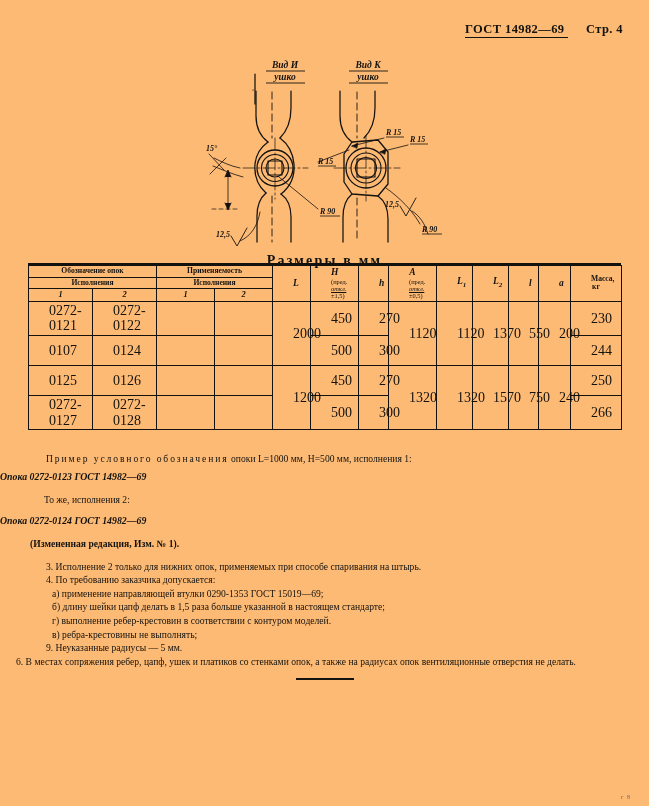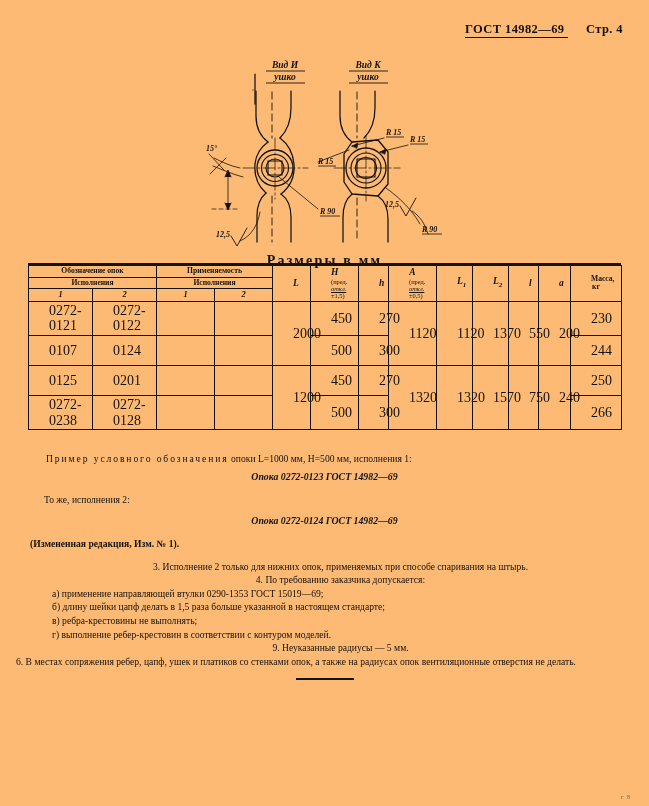--- a/index.html
+++ b/index.html
@@ -136,31 +136,31 @@
     font-size: 9.6px;
     line-height: 1.42;
   }
   .body-text p { margin: 0; }
   .pad { padding-left: 46px; padding-right: 20px; }
   .spaced {
     letter-spacing: 1.9px;
     font-weight: normal;
   }
   .center-it {
-    text-align: center;
+    text-align: left;
     font-style: italic;
     font-weight: bold;
     margin-top: 4px !important;
     margin-bottom: 2px !important;
     font-size: 9.8px;
   }
   .ital { font-style: italic; }
   .bold { font-weight: bold; }
   .gap-top { margin-top: 9px !important; }
-  .list-line { padding-left: 46px; padding-right: 14px; text-align: center; }
+  .list-line { padding-left: 46px; padding-right: 14px; }
   .indent-item { padding-left: 52px; }
   .hang { text-indent: 16px; }
 
   .bottom-rule {
     position: absolute;
     left: 296px;
     top: 678px;
     width: 58px;
     height: 1.8px;
     background: #14120f;
@@ -361,35 +361,35 @@
         <td class="desig-r">0107</td>
         <td class="desig-c">0124</td>
         <td></td>
         <td></td>
         <td>500</td>
         <td>300</td>
         <td>244</td>
       </tr>
       <tr>
         <td class="desig-r">0125</td>
-        <td class="desig-c">0201</td>
+        <td class="desig-c">0126</td>
         <td></td>
         <td></td>
         <td rowspan="2">1200</td>
         <td>450</td>
         <td>270</td>
         <td rowspan="2">1320</td>
         <td rowspan="2">1320</td>
         <td rowspan="2">1570</td>
         <td rowspan="2">750</td>
         <td rowspan="2">240</td>
         <td>250</td>
       </tr>
       <tr>
-        <td class="desig-l">0272-0238</td>
+        <td class="desig-l">0272-0127</td>
         <td class="desig-l">0272-0128</td>
         <td></td>
         <td></td>
         <td>500</td>
         <td>300</td>
         <td>266</td>
       </tr>
     </tbody>
   </table>
 
@@ -401,21 +401,21 @@
 
     <p class="gap-top" style="padding-left:44px">То же, исполнения 2:</p>
     <p class="center-it" style="margin-top:8px !important">Опока 0272-0124 ГОСТ 14982—69</p>
 
     <p class="gap-top bold" style="padding-left:30px">(Измененная редакция, Изм. № 1).</p>
 
     <p class="gap-top list-line">3. Исполнение 2 только для  нижних опок, применяемых при способе спаривания на штырь.</p>
     <p class="list-line">4. По требованию заказчика допускается:</p>
     <p class="indent-item">а) применение   направляющей  втулки 0290-1353 ГОСТ 15019—69;</p>
     <p class="indent-item">б) длину шейки цапф делать в 1,5 раза больше  указанной в настоящем стандарте;</p>
+    <p class="indent-item">г) выполнение ребер-крестовин в соответствии  с контуром моделей.</p>
     <p class="indent-item">в) ребра-крестовины не выполнять;</p>
-    <p class="indent-item">г) выполнение ребер-крестовин в соответствии  с контуром моделей.</p>
     <p class="list-line">9. Неуказанные радиусы — 5 мм.</p>
     <p class="hang">6. В местах сопряжения ребер, цапф, ушек и платиков со стенками опок, а также на радиусах опок вентиляционные отверстия не делать.</p>
   </div>
 
   <div class="bottom-rule"></div>
   <div class="corner-mark">г 8</div>
 </div>
 
 </body></html>

